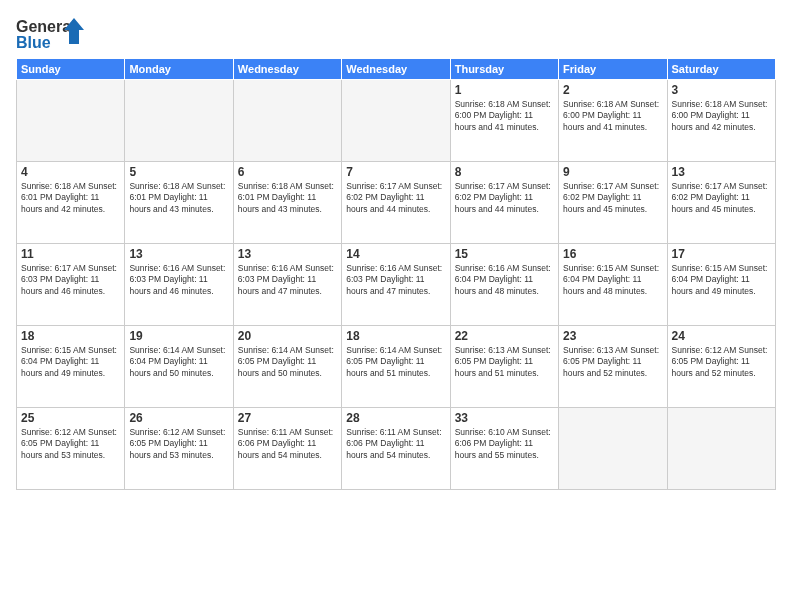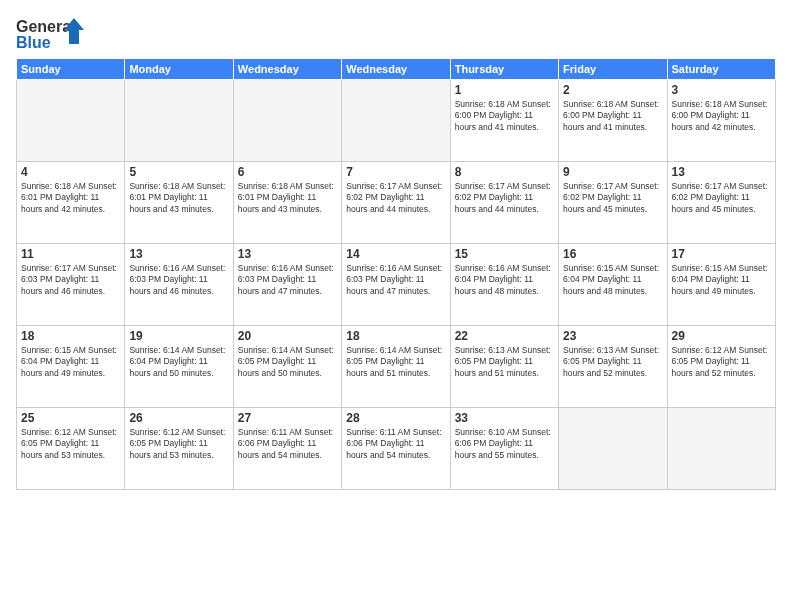--- a/index.html
+++ b/index.html
@@ -275,21 +275,21 @@
 and 51 minutes.</div>
           </td>
           <td>
             <span class="day-number">23</span>
             <div class="day-info">Sunrise: 6:13 AM
 Sunset: 6:05 PM
 Daylight: 11 hours
 and 52 minutes.</div>
           </td>
           <td>
-            <span class="day-number">29</span>
+            <span class="day-number">24</span>
             <div class="day-info">Sunrise: 6:12 AM
 Sunset: 6:05 PM
 Daylight: 11 hours
 and 52 minutes.</div>
           </td>
         </tr>
         <tr>
           <td>
             <span class="day-number">25</span>
             <div class="day-info">Sunrise: 6:12 AM

